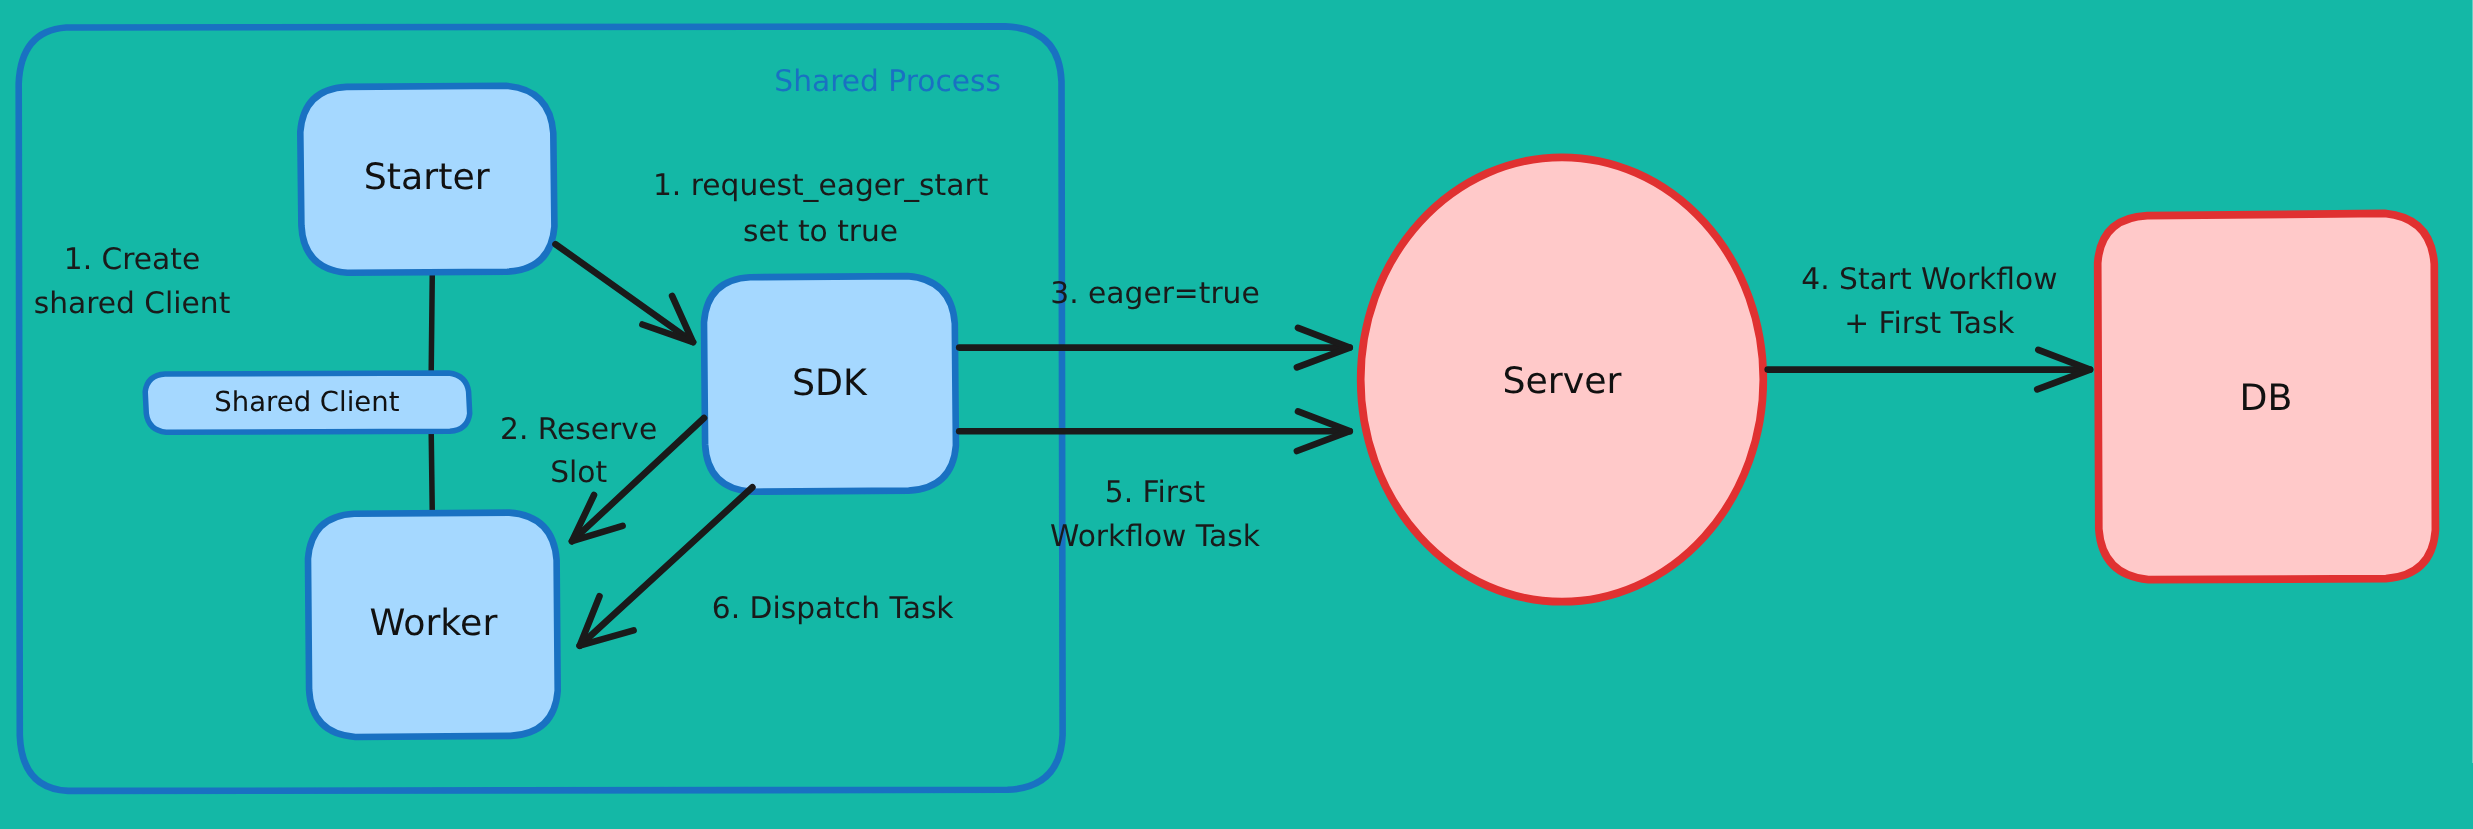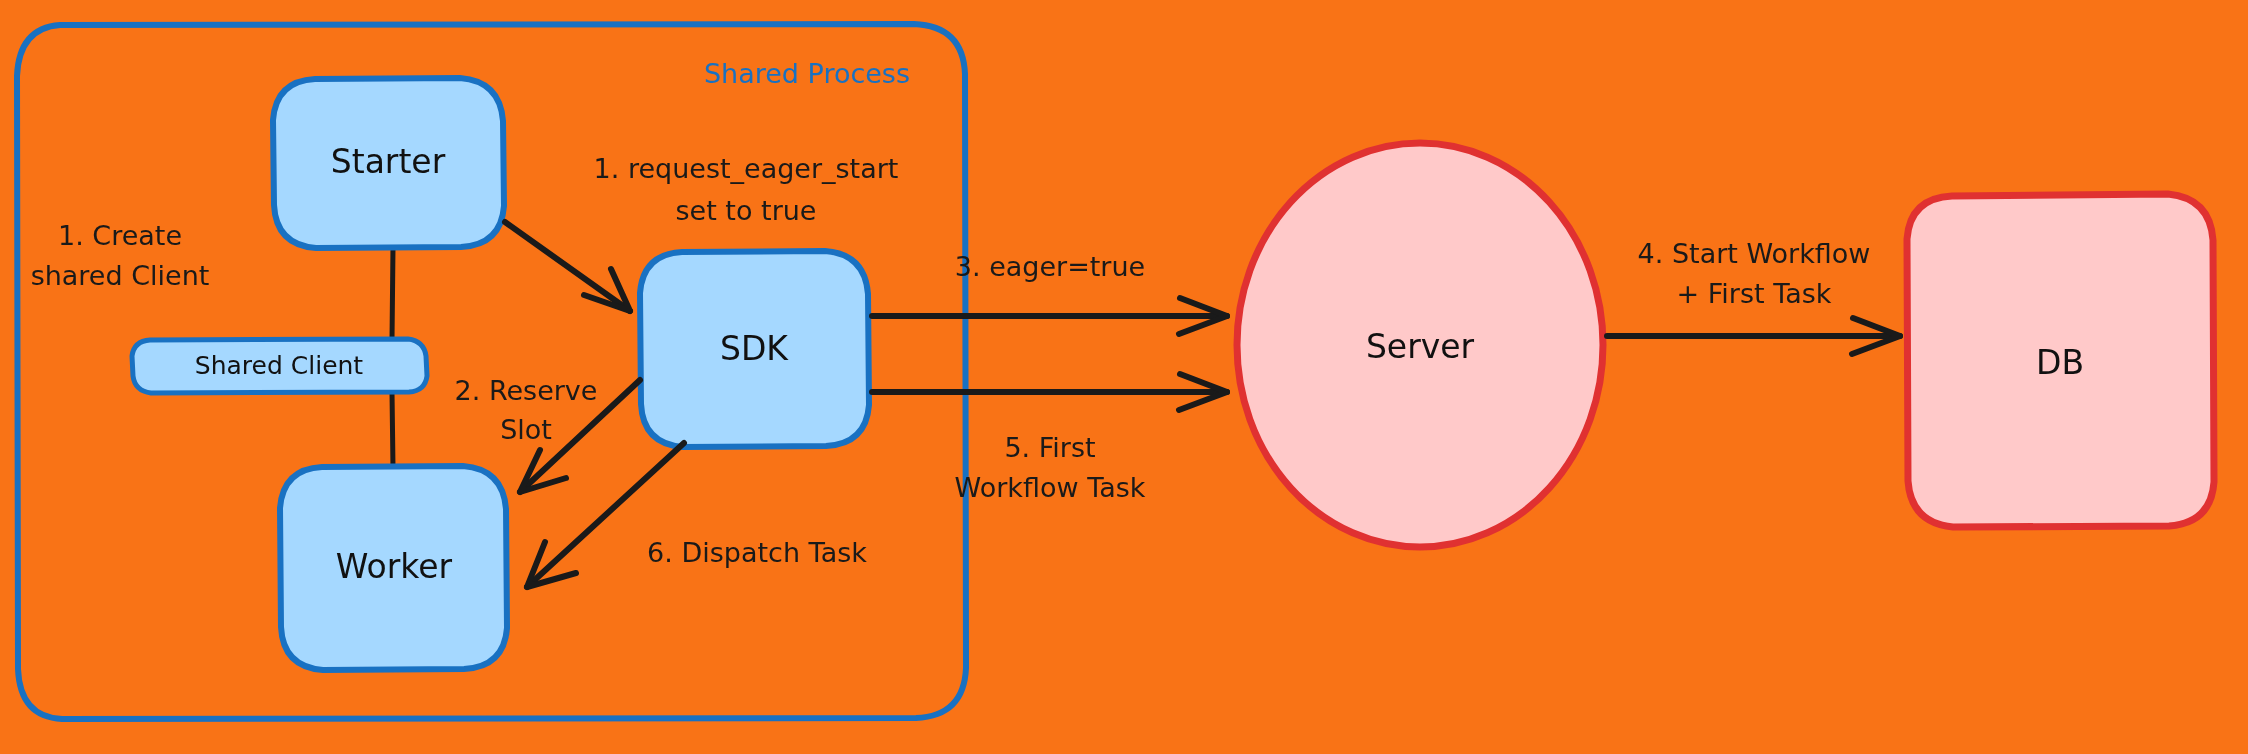--- a/index.html
+++ b/index.html
@@ -10,21 +10,21 @@
   body {
     width: 2248px;
     height: 754px;
     font-family: "DejaVu Sans", sans-serif;
     overflow: hidden;
   }
   #canvas {
     position: relative;
     width: 2248px;
     height: 754px;
-    background: #f97316;
+    background: #14b8a6;
   }
   svg#diagram {
     position: absolute;
     left: 0;
     top: 0;
     width: 2248px;
     height: 754px;
   }
   .node-label {
     font-family: "DejaVu Sans", sans-serif;

